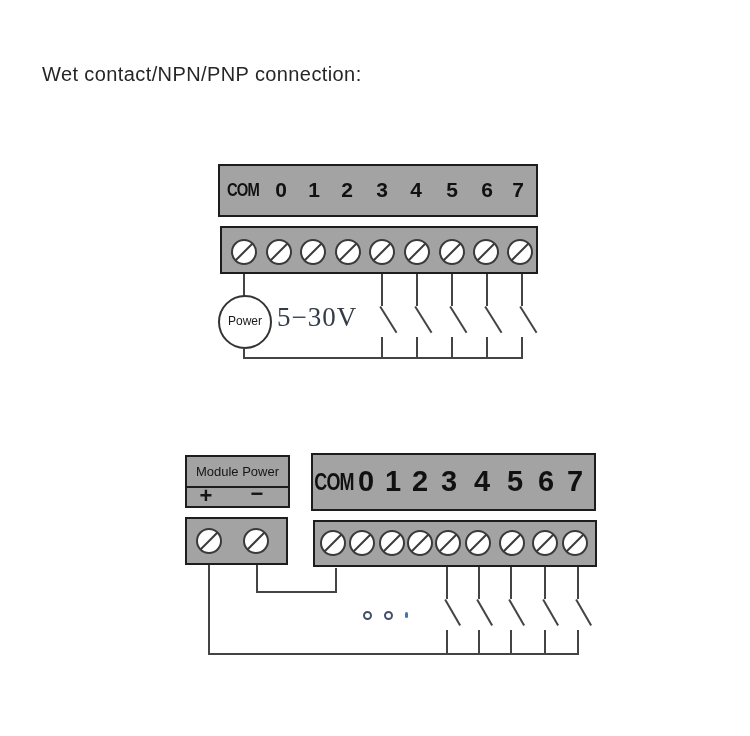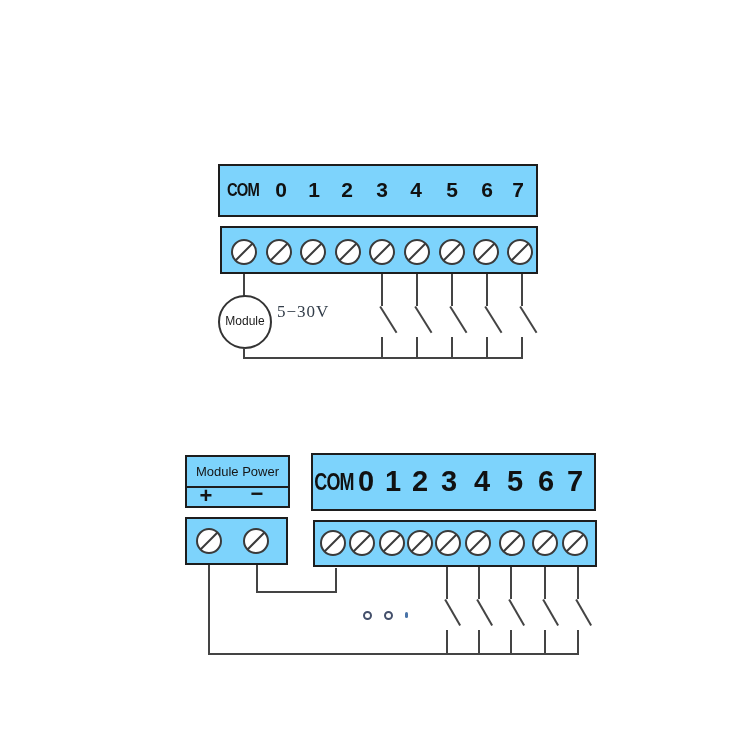--- a/index.html
+++ b/index.html
@@ -3,49 +3,50 @@
 <meta charset="utf-8">
 <style>
   :root{
     --line:#444444; --border:#1d1d1d; --text:#222222;
     --voltage:#323d49; --dot:#44506b; --dot-accent:#4a74a8;
   }
   html,body{margin:0;padding:0;background:#ffffff;}
   .canvas{position:relative;width:750px;height:736px;background:#fff;overflow:hidden;
           font-family:"Liberation Sans",sans-serif;color:var(--text);}
   .title{position:absolute;font-size:20px;letter-spacing:.4px;color:#262626;white-space:nowrap;}
-  .box{position:absolute;border:2px solid var(--border);background:#7dd3fc;box-sizing:content-box;}
+  .box{position:absolute;border:2px solid var(--border);background:#a3a3a3;box-sizing:content-box;}
   .v{position:absolute;width:2px;background:var(--line);}
   .h{position:absolute;height:2px;background:var(--line);}
   .diag{position:absolute;height:2px;background:var(--line);transform-origin:0 0;}
   .screw{position:absolute;width:22px;height:22px;border:2px solid #3a3a3a;border-radius:50%;background:#fff;}
   .screw::after{content:"";position:absolute;left:50%;top:-1px;bottom:-1px;width:2px;margin-left:-1px;
                 background:#3a3a3a;transform:rotate(45deg);}
   .tlabel{position:absolute;transform:translate(-50%,-50%);font-weight:700;color:#111;white-space:nowrap;}
   .wet-digit{font-size:21px;}
   .dry-digit{font-size:29px;}
   .com-wet{font-size:19px;transform:translate(-50%,-50%) scaleX(.78);letter-spacing:-1px;}
   .com-dry{font-size:23px;transform:translate(-50%,-50%) scaleX(.78);letter-spacing:-1px;}
   .power-circle{position:absolute;left:218px;top:295px;width:50px;height:50px;border:2px solid #333;
                 border-radius:50%;background:#fff;}
   .power-text{position:absolute;left:245px;top:321px;transform:translate(-50%,-50%);
               font-size:12px;color:#1a1a1a;white-space:nowrap;}
   .voltage{position:absolute;left:277px;top:302px;font-family:"Liberation Serif",serif;
-           font-size:17px;color:var(--voltage);letter-spacing:1px;white-space:nowrap;}
+           font-size:27px;color:var(--voltage);letter-spacing:1px;white-space:nowrap;}
   .mp-title{height:29px;line-height:29px;border-bottom:2px solid var(--border);
             text-align:center;font-size:13px;color:#151515;white-space:nowrap;}
   .sign{position:absolute;transform:translate(-50%,-50%);font-size:22px;font-weight:600;color:#151515;}
   .ring{position:absolute;width:5px;height:5px;border:2px solid var(--dot);border-radius:50%;background:#fff;}
   .tick{position:absolute;width:3px;height:6px;border-radius:2px;background:var(--dot-accent);}
 </style>
 </head>
 <body>
 
 <div class="canvas">
 
+  <div class="title" style="left:42px;top:63px">Wet contact/NPN/PNP connection:</div>
 
   <div class="box" style="left:218px;top:164px;width:316px;height:49px"></div>
 
   <span class="tlabel com-wet" style="left:243px;top:190px">COM</span>
   <span class="tlabel wet-digit" style="left:281px;top:190px">0</span>
   <span class="tlabel wet-digit" style="left:314px;top:190px">1</span>
   <span class="tlabel wet-digit" style="left:347px;top:190px">2</span>
   <span class="tlabel wet-digit" style="left:382px;top:190px">3</span>
   <span class="tlabel wet-digit" style="left:416px;top:190px">4</span>
   <span class="tlabel wet-digit" style="left:452px;top:190px">5</span>
@@ -58,21 +59,21 @@
   <div class="screw" style="left:300px;top:239px"></div>
   <div class="screw" style="left:335px;top:239px"></div>
   <div class="screw" style="left:369px;top:239px"></div>
   <div class="screw" style="left:404px;top:239px"></div>
   <div class="screw" style="left:439px;top:239px"></div>
   <div class="screw" style="left:473px;top:239px"></div>
   <div class="screw" style="left:507px;top:239px"></div>
 
   <div class="v" style="left:243px;top:274px;height:22px"></div>
   <div class="power-circle"></div>
-  <span class="power-text">Module</span>
+  <span class="power-text">Power</span>
   <span class="voltage">5−30V</span>
   <div class="v" style="left:243px;top:348px;height:11px"></div>
   <div class="h" style="left:243px;top:357px;width:280px"></div>
 
   <div class="v" style="left:381px;top:274px;height:32px"></div>
   <div class="diag" style="left:381px;top:306px;width:31px;transform:rotate(58deg)"></div>
   <div class="v" style="left:381px;top:337px;height:22px"></div>
 
   <div class="v" style="left:416px;top:274px;height:32px"></div>
   <div class="diag" style="left:416px;top:306px;width:31px;transform:rotate(58deg)"></div>

